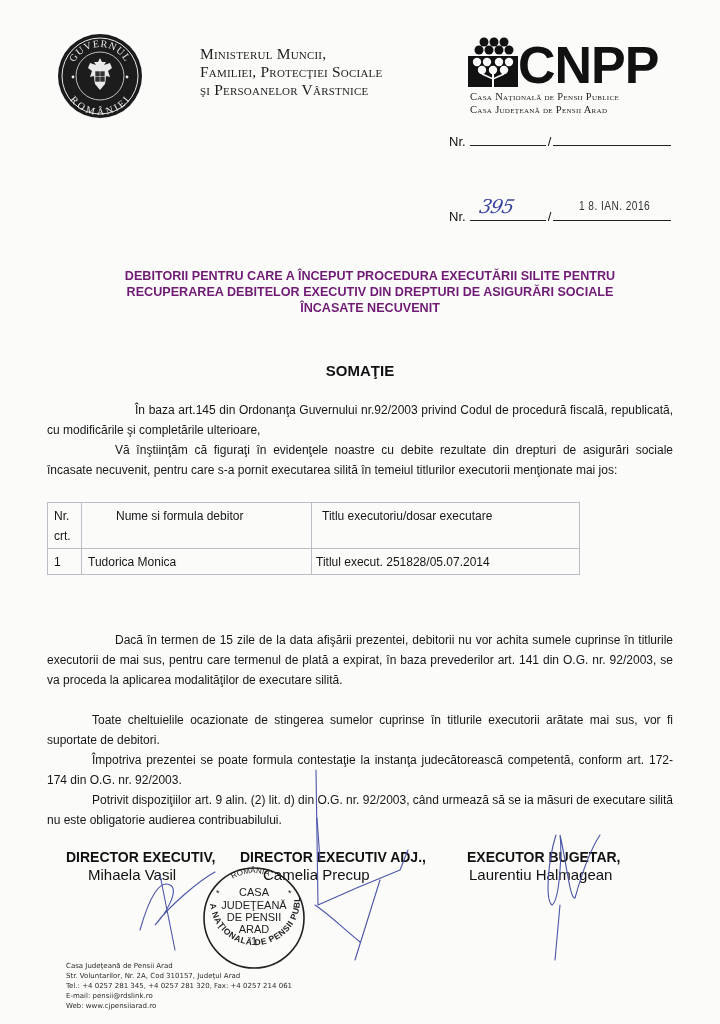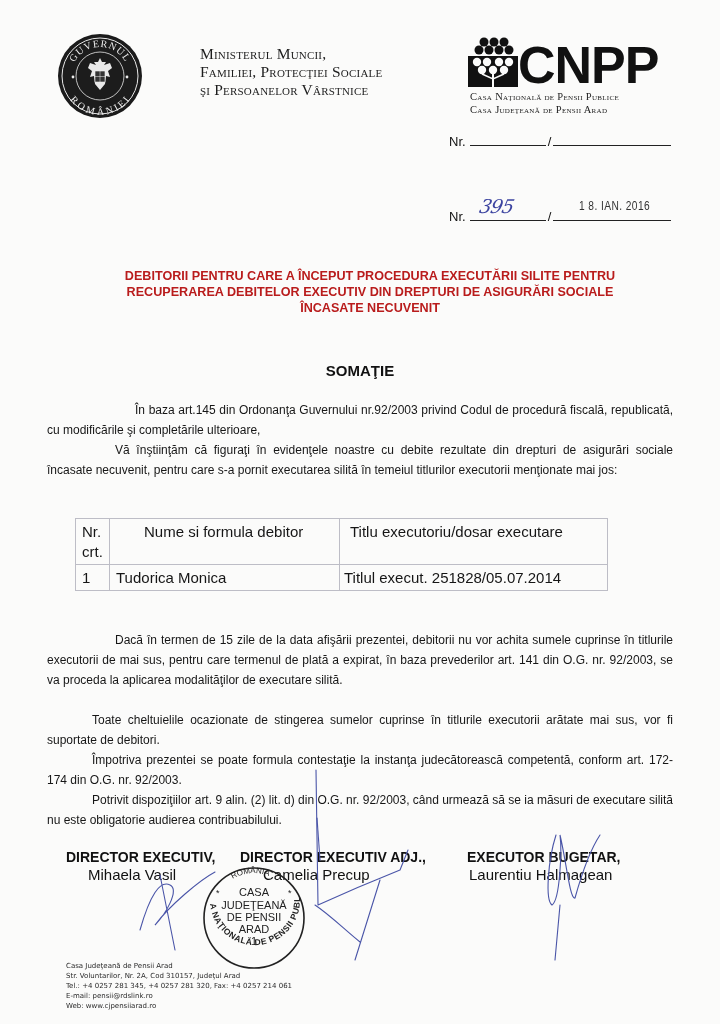--- a/index.html
+++ b/index.html
@@ -20,32 +20,32 @@
   .nr-line { position: absolute; font-size: 13px; color: #111; white-space: nowrap; }
   .nr-line .u1 { display: inline-block; width: 76px; border-bottom: 1px solid #222; height: 12px; vertical-align: baseline; margin-left: 4px; position: relative; }
   .nr-line .slash { margin: 0 2px; }
   .nr-line .u2 { display: inline-block; width: 118px; border-bottom: 1px solid #222; height: 12px; vertical-align: baseline; position: relative; }
   .nr1 { left: 449px; top: 134px; }
   .nr2 { left: 449px; top: 209px; }
   .hand-nr { position: absolute; left: 10px; top: -14px; font-family: "DejaVu Serif", serif; font-style: italic; font-size: 19px; color: #3c44a0; transform: skewX(-12deg); letter-spacing: -1px; }
   .stamp-date { position: absolute; left: 26px; top: -10px; font-family: "Liberation Sans Narrow", "Liberation Sans", sans-serif; font-size: 12px; color: #333; letter-spacing: 0.5px; transform: scaleX(0.85); transform-origin: left; white-space: nowrap; }
 
   
-  .doc-title { position: absolute; left: 90px; top: 268px; width: 560px; text-align: center; font-weight: bold; font-size: 12.6px; line-height: 16px; color: #b91c1c; }
+  .doc-title { position: absolute; left: 90px; top: 268px; width: 560px; text-align: center; font-weight: bold; font-size: 12.6px; line-height: 16px; color: #701a75; }
   .somatie { position: absolute; left: 0; width: 720px; top: 362px; text-align: center; font-weight: bold; font-size: 15px; color: #111; }
 
   .para { position: absolute; left: 47px; width: 626px; font-size: 12px; line-height: 20px; text-align: justify; color: #161616; }
   .para .indent1 { display: inline-block; width: 88px; }
   .para .indent2 { display: inline-block; width: 68px; }
   .para .indent3 { display: inline-block; width: 45px; }
   .p1 { top: 400px; }
   .p2 { top: 440px; }
 
   
-  .debtors { position: absolute; left: 47px; top: 518px; border-collapse: collapse; font-size: 15px; color: #161616; margin-left: 28px; }
+  .debtors { position: absolute; left: 47px; top: 502px; border-collapse: collapse; font-size: 12px; color: #161616; }
   .debtors td, .debtors th { border: 1px solid #bdbdc6; font-weight: normal; vertical-align: top; padding: 3px 6px 2px 6px; line-height: 20px; text-align: left; }
   .debtors .c1 { width: 34px; }
   .debtors .c2 { width: 230px; }
   .debtors .c3 { width: 268px; }
   .debtors th.c2 { padding-left: 34px; }
   .debtors th.c3 { padding-left: 10px; }
   .debtors td.c3 { padding-left: 4px; }
 
   .p3 { top: 630px; }
   .p4 { top: 710px; }

